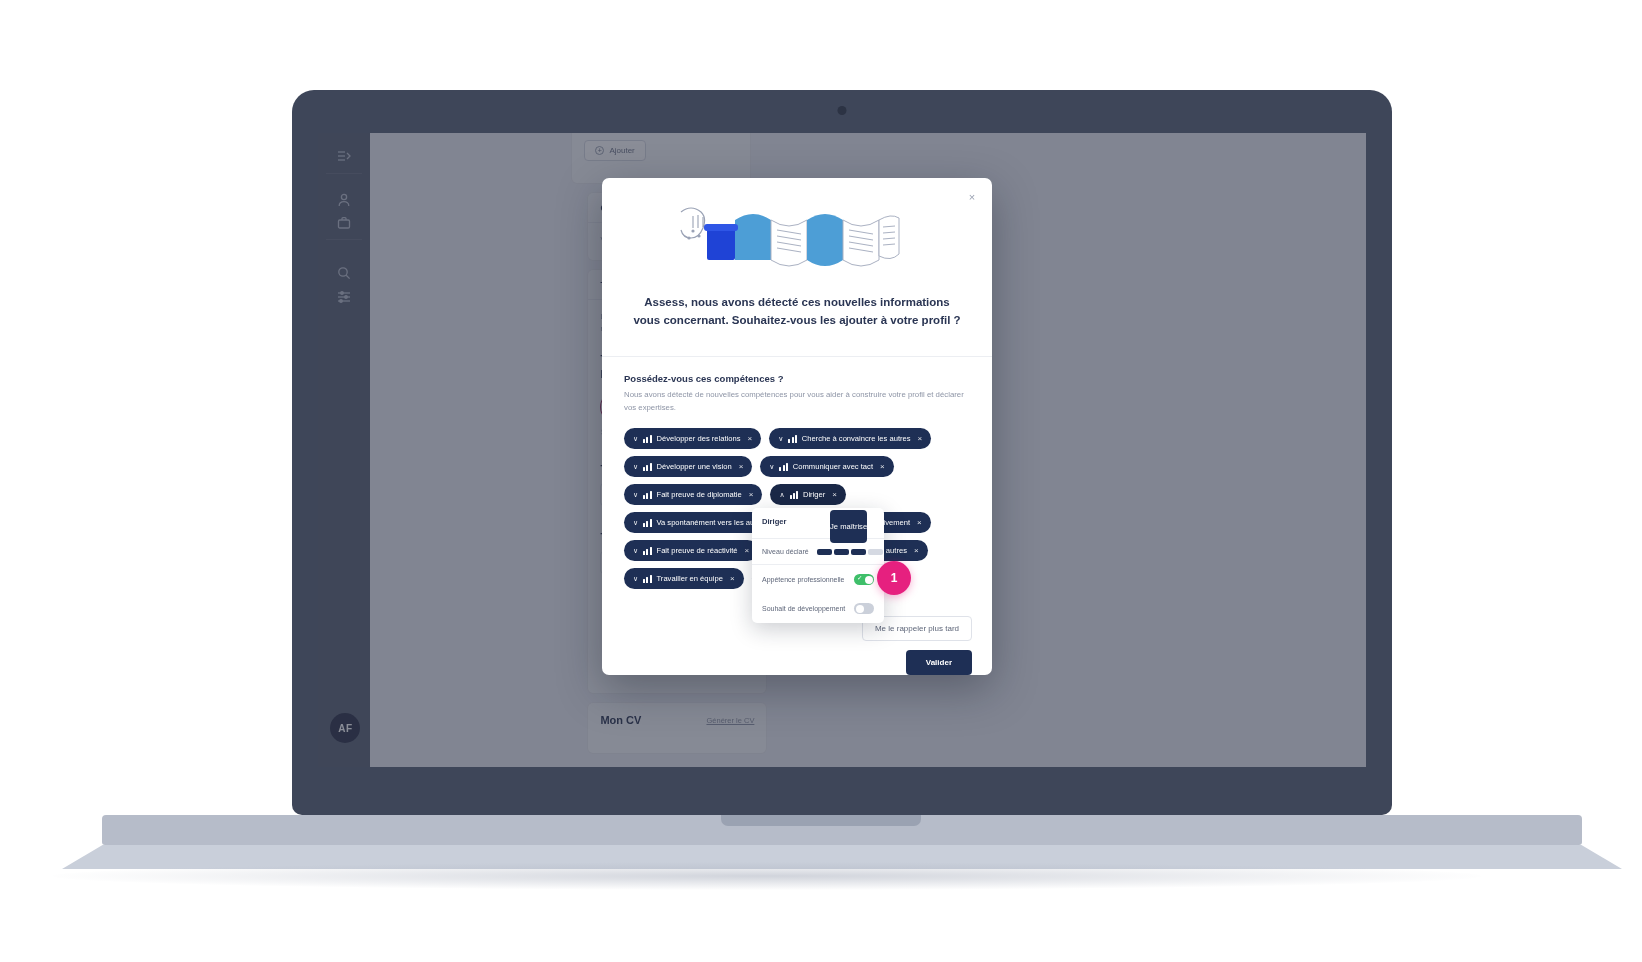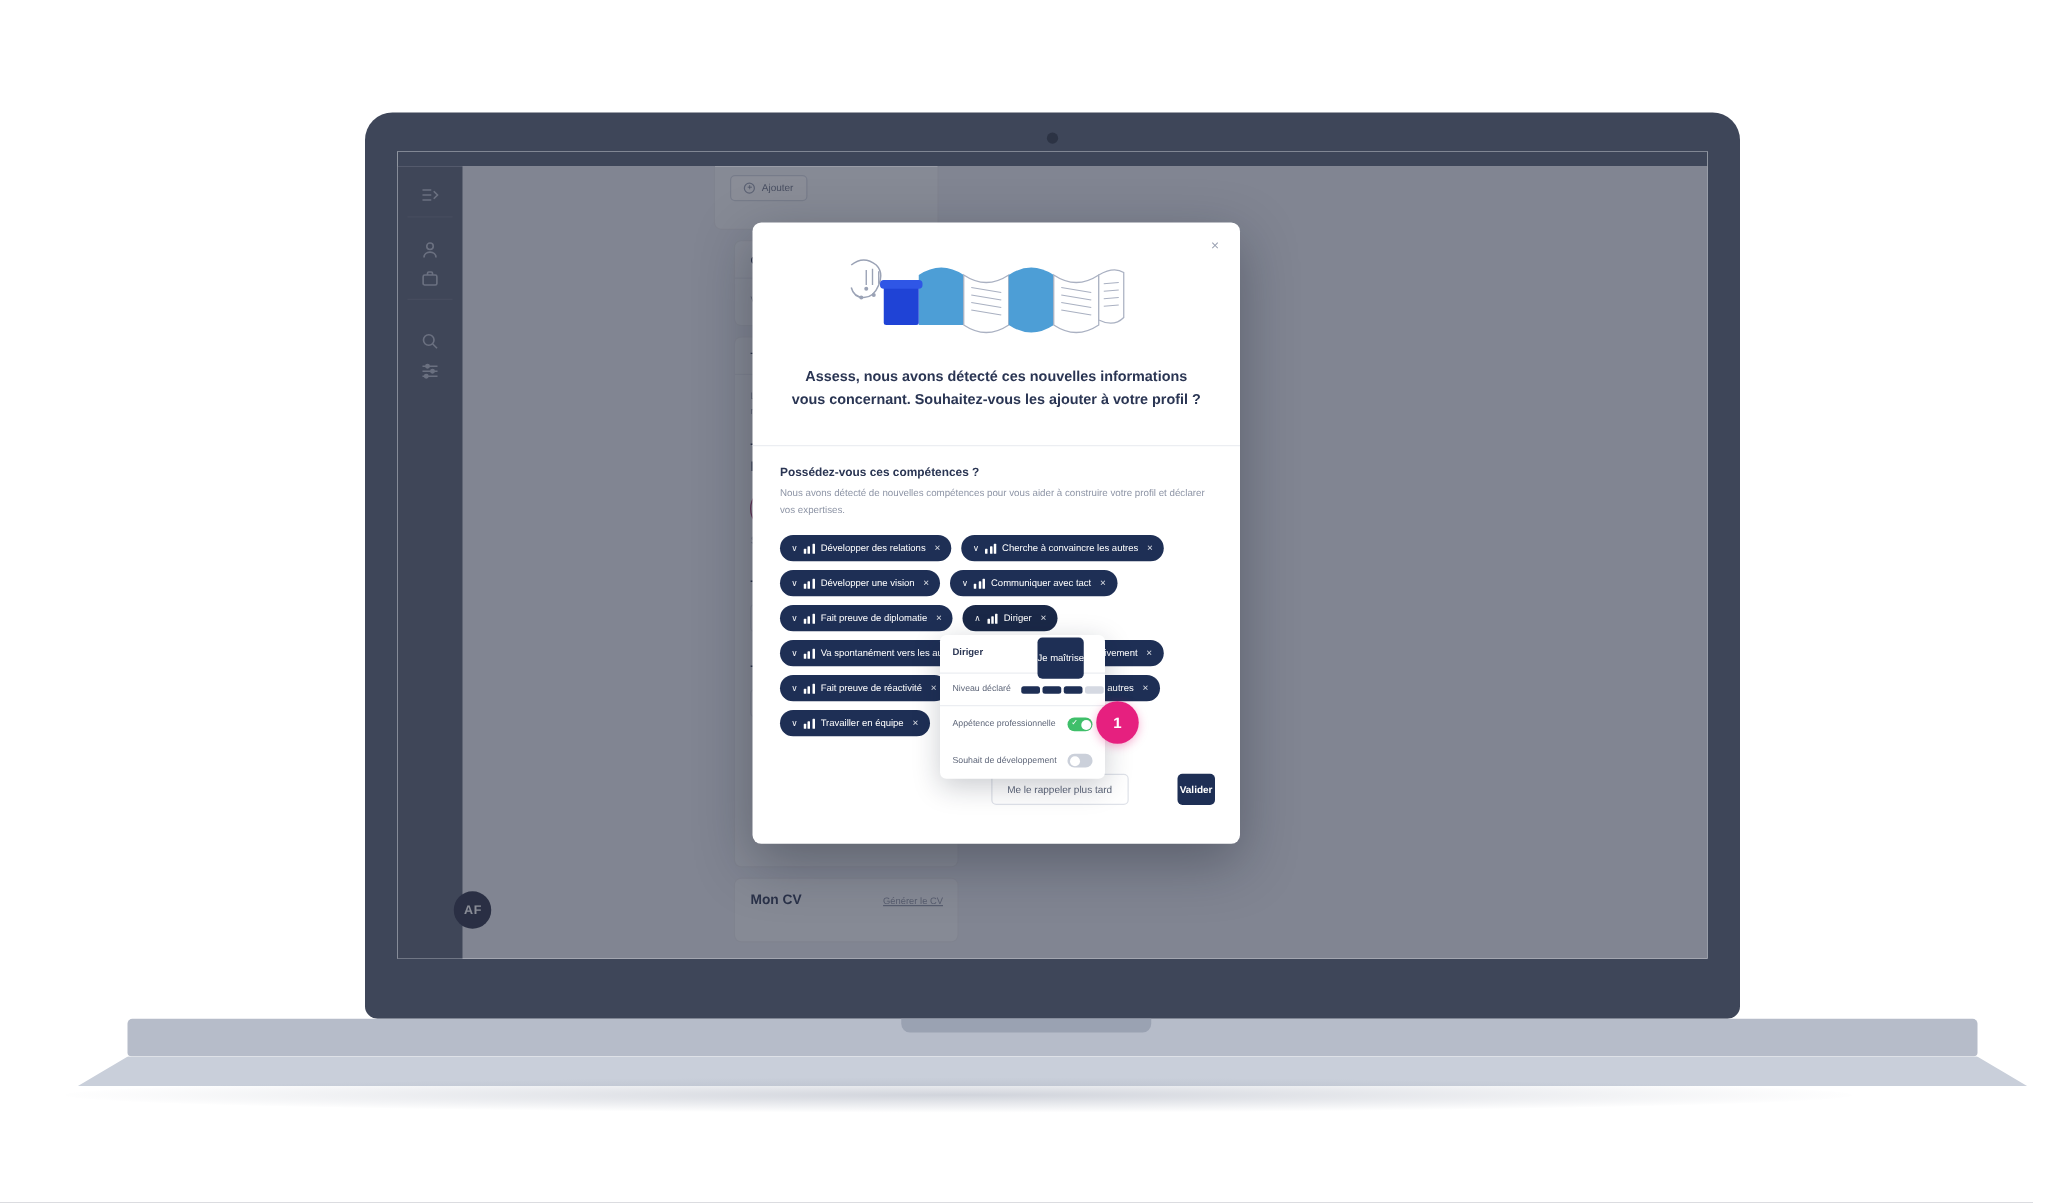--- a/index.html
+++ b/index.html
@@ -66,21 +66,20 @@
   }
   .side-icon svg { width:16px; height:16px; stroke:#b9bfcc; fill:none; stroke-width:1.3; }
   .side-div { position:absolute; left:8px; width:36px; height:1px; background:rgba(255,255,255,.09); }
   .avatar {
     position:absolute; left:12px; bottom:24px;
     width:30px; height:30px; border-radius:50%;
     background:#2a3047; color:#fff;
     font-size:10px; font-weight:700;
     display:flex; align-items:center; justify-content:center;
     letter-spacing:.5px;
-    margin-left:33px;
   }
 
   
   .page { position:absolute; left:52px; top:12px; right:0; bottom:0; overflow:hidden; }
   .card {
     position:absolute; background:#f7f8fa; border-radius:5px;
     box-shadow:0 0 0 1px rgba(0,0,0,.025);
   }
   .card-head {
     font-size:8.5px; font-weight:700; color:#2a3553;
@@ -173,31 +172,32 @@
   }
 
   .tooltip {
     position:absolute; left:228px; top:332px;
     background:#1e2f55; color:#fff; border-radius:4px;
     font-size:7.6px; padding:12px 0; z-index:6; white-space:nowrap;
   }
 
   .modal-footer {
     position:absolute; left:0; right:0; bottom:0; height:56px;
-    display:flex; align-items:flex-start; justify-content:flex-end; gap:9px;
+    display:flex; align-items:flex-end; justify-content:flex-end; gap:9px;
     padding:0 20px;
+    flex-direction:column;
   }
   .btn-ghost {
     border:1px solid #dfe2e9; background:#fff; color:#5e6679;
     border-radius:4px; font-size:8px; padding:7px 12px; cursor:pointer;
     font-family:inherit;
   }
   .btn-primary {
     border:none; background:#1e2f55; color:#fff;
-    border-radius:4px; font-size:8px; font-weight:700; padding:8px 2px; cursor:pointer;
+    border-radius:4px; font-size:8px; font-weight:700; padding:8px 20px; cursor:pointer;
     font-family:inherit;
     margin-left:30px;
   }
 
   
   .step-badge {
     position:absolute; left:877px; top:561px;
     width:34px;height:34px;border-radius:50%;
     background:#e6207f; color:#fff;
     display:flex;align-items:center;justify-content:center;

